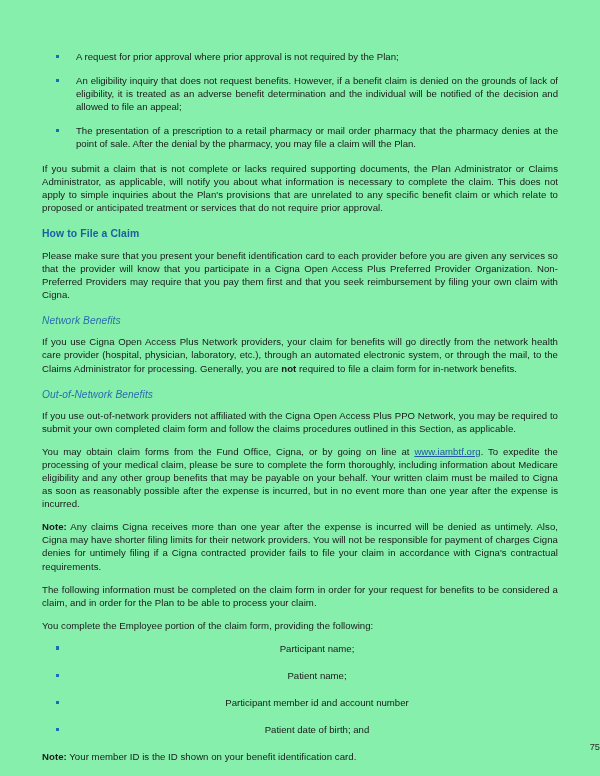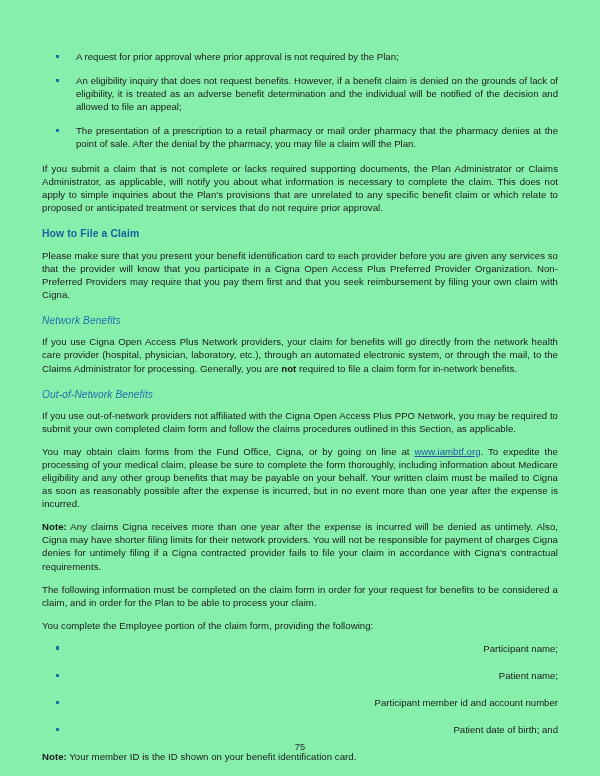--- a/index.html
+++ b/index.html
@@ -62,21 +62,21 @@
   ul.bullets li .bullet-mark {
     position: absolute;
     left: 14px;
     top: 4.5px;
     width: 3.2px;
     height: 3.2px;
     background: #1f6cb0;
     display: block;
   }
   ul.bullets.simple li {
-    text-align: right;
+    text-align: center;
     margin-bottom: 14px;
   }
 
   
   h2.section-heading {
     font-size: 10.4px;
     font-weight: bold;
     color: #1b5fa0;
     margin: 13px 0 9px 0;
     line-height: 13px;
@@ -97,21 +97,21 @@
     color: #2255a4;
     text-decoration: underline;
   }
 
   
   .page-footer {
     position: absolute;
     left: 0;
     right: 0;
     bottom: 24px;
-    text-align: center;
+    text-align: right;
     font-size: 9.3px;
     color: #2b2b2b;
   }
 </style>
 </head>
 <body>
 
 <div class="page">
   <div class="content">
 

